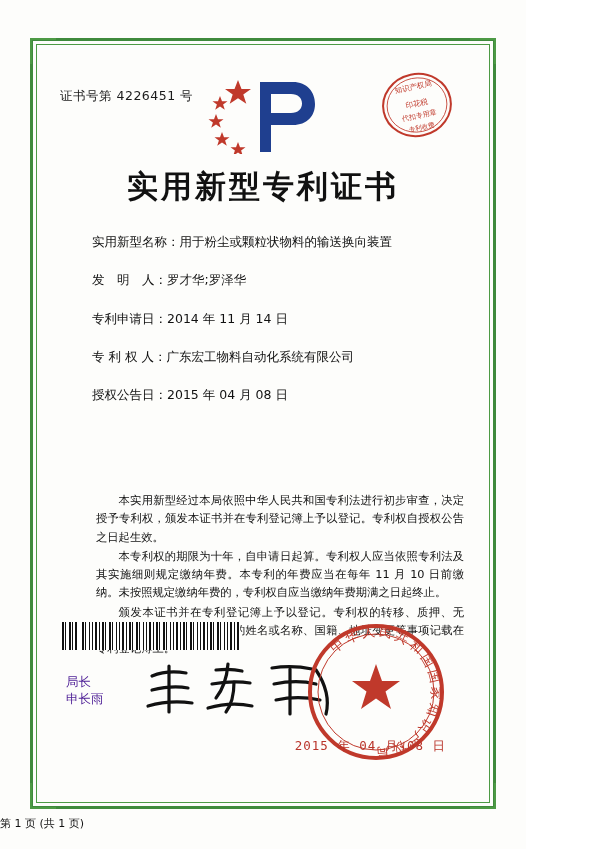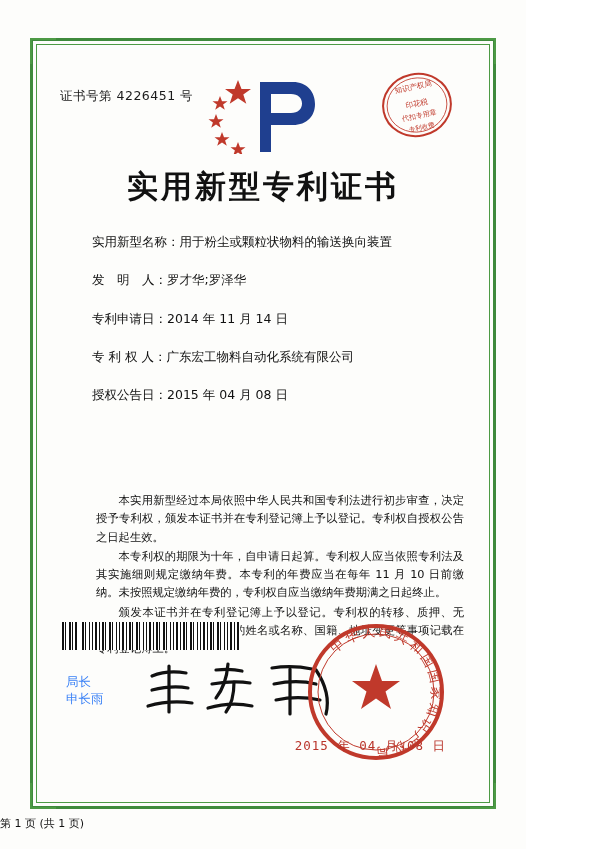--- a/index.html
+++ b/index.html
@@ -160,21 +160,21 @@
         #111 10px, #111 11px, #fff 11px, #fff 13.5px);
   }
 
   
   .sig-label {
     position: absolute;
     left: 12px;
     top: 612px;
     font-size: 12.5px;
     line-height: 1.35;
-    color: #3b82f6;
+    color: #4c1d95;
   }
   .sig-hand {
     position: absolute;
     left: 84px;
     top: 598px;
     width: 210px;
     height: 62px;
   }
 
   

